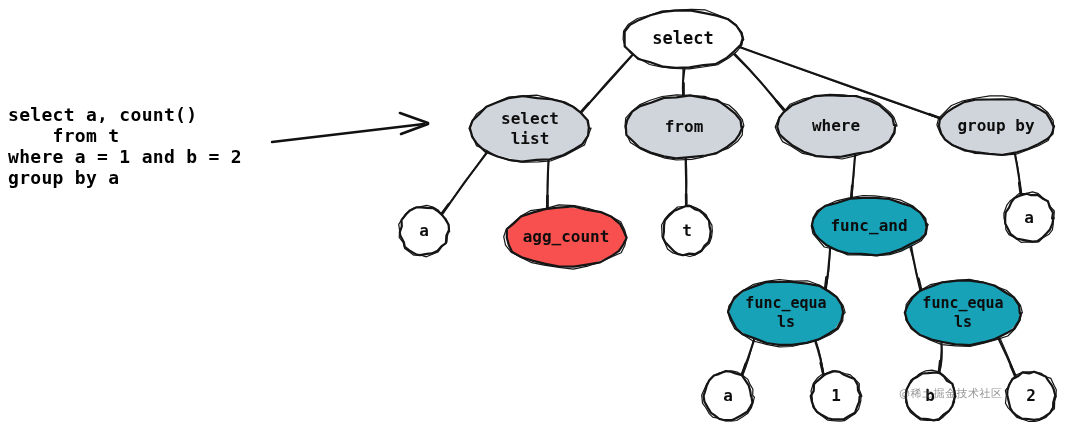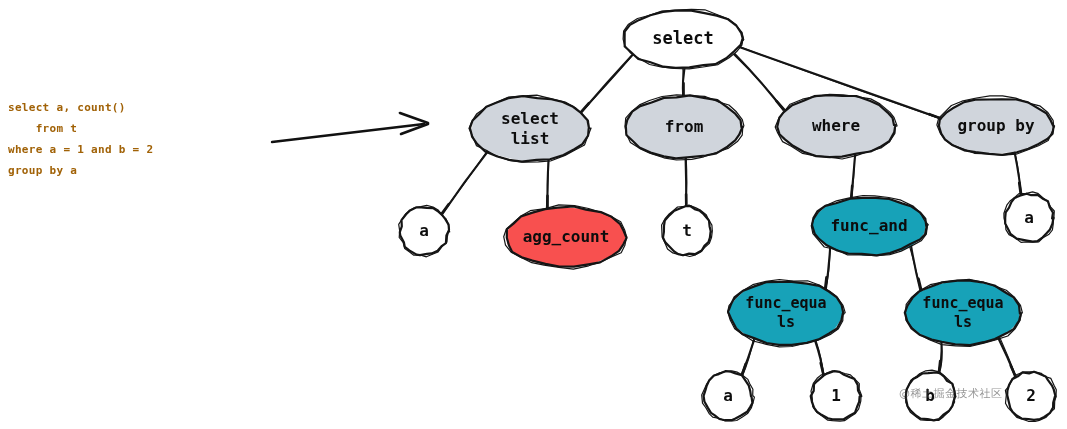--- a/index.html
+++ b/index.html
@@ -13,23 +13,23 @@
     height: 429px;
     background: #ffffff;
     overflow: hidden;
     font-family: "DejaVu Sans Mono", "Liberation Mono", monospace;
   }
   #sql-block {
     position: absolute;
     left: 8px;
     top: 86px;
     font-family: "DejaVu Sans Mono", "Liberation Mono", monospace;
-    font-size: 11px;
+    font-size: 18px;
     line-height: 21px;
-    color: #a16207;
+    color: #000000;
     white-space: pre;
     font-weight: 700;
     letter-spacing: 0.3px;
   }
   #diagram {
     position: absolute;
     left: 0;
     top: 0;
     width: 1067px;
     height: 429px;

